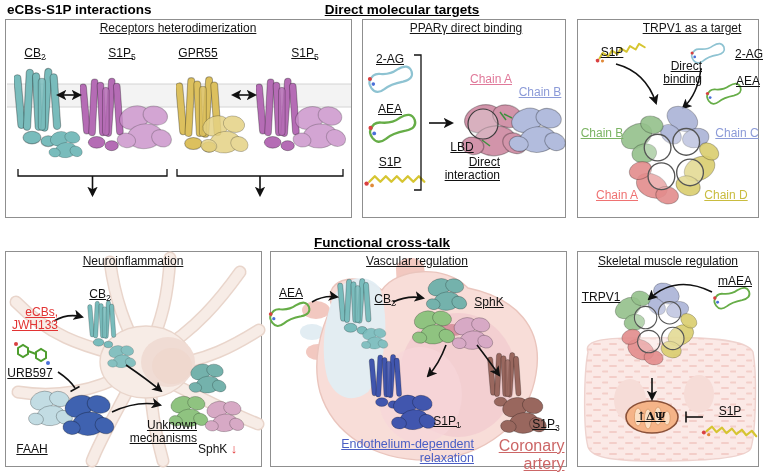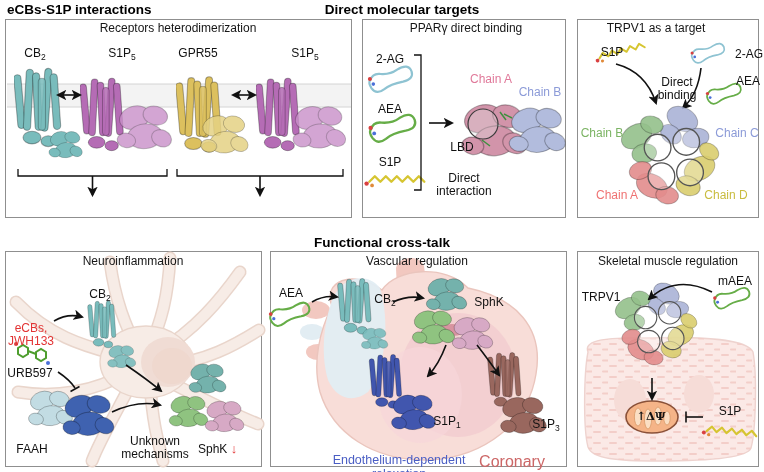--- a/index.html
+++ b/index.html
@@ -1,22 +1,22 @@
 <!DOCTYPE html>
 <html><head>
 <meta charset="utf-8">
 <style>
   html,body{margin:0;padding:0;background:#fff;}
   .fig{position:relative;width:764px;height:472px;background:#fff;
        font-family:"Liberation Sans",sans-serif;overflow:hidden;}
   .panel{position:absolute;background:#fff;border:1.5px solid #8f8f8f;box-sizing:border-box;z-index:1;}
   .gfx{position:absolute;left:0;top:0;z-index:2;pointer-events:none;}
   .lbl{position:absolute;font-size:12px;color:#111;white-space:nowrap;z-index:3;line-height:1.1;}
-  .ctr{transform:translateX(-50%);text-align:center;}
-  .wrap{white-space:normal;line-height:1.12;margin-top:16px;}
+  .ctr{transform:translateX(-50%);text-align:right;text-decoration:underline;}
+  .wrap{white-space:normal;line-height:1.12;}
   .hdr{position:absolute;font-weight:bold;font-size:13.5px;color:#000;z-index:3;white-space:nowrap;}
   .ttl{font-size:12px;color:#161616;}
   .cap{font-size:11.5px;}
   sub{font-size:8.5px;}
   .c-redtxt{color:#e23333;}
   .c-pink{color:#e0799a;}
   .c-peri{color:#8c9bd8;}
   .c-green{color:#7cb464;}
   .c-red{color:#ef7272;}
   .c-olive{color:#c9bc3f;}
@@ -304,21 +304,21 @@
 
   <div class="lbl ttl ctr" style="left:466px;top:22px">PPARγ direct binding</div>
   <div class="lbl ctr" style="left:390px;top:53px">2-AG</div>
   <div class="lbl ctr" style="left:390px;top:103px">AEA</div>
   <div class="lbl ctr" style="left:390px;top:156px">S1P</div>
   <div class="lbl ctr c-pink" style="left:491px;top:73px">Chain A</div>
   <div class="lbl ctr c-peri" style="left:540px;top:86px">Chain B</div>
   <div class="lbl ctr" style="left:462px;top:141px">LBD</div>
   <div class="lbl ctr wrap" style="left:464px;top:156px;width:72px">Direct interaction</div>
 
-  <div class="lbl ttl ctr" style="left:656px;top:22px">TRPV1 as a target</div>
+  <div class="lbl ttl ctr" style="left:692px;top:22px">TRPV1 as a target</div>
   <div class="lbl ctr" style="left:612px;top:46px">S1P</div>
   <div class="lbl ctr" style="left:749px;top:48px">2-AG</div>
   <div class="lbl ctr" style="left:748px;top:75px">AEA</div>
   <div class="lbl ctr wrap" style="left:677px;top:60px;width:50px">Direct binding</div>
   <div class="lbl ctr c-green" style="left:602px;top:127px">Chain B</div>
   <div class="lbl ctr c-peri" style="left:737px;top:127px">Chain C</div>
   <div class="lbl ctr c-red" style="left:617px;top:189px">Chain A</div>
   <div class="lbl ctr c-olive" style="left:726px;top:189px">Chain D</div>
 
   <div class="lbl ttl ctr" style="left:133px;top:255px">Neuroinflammation</div>

